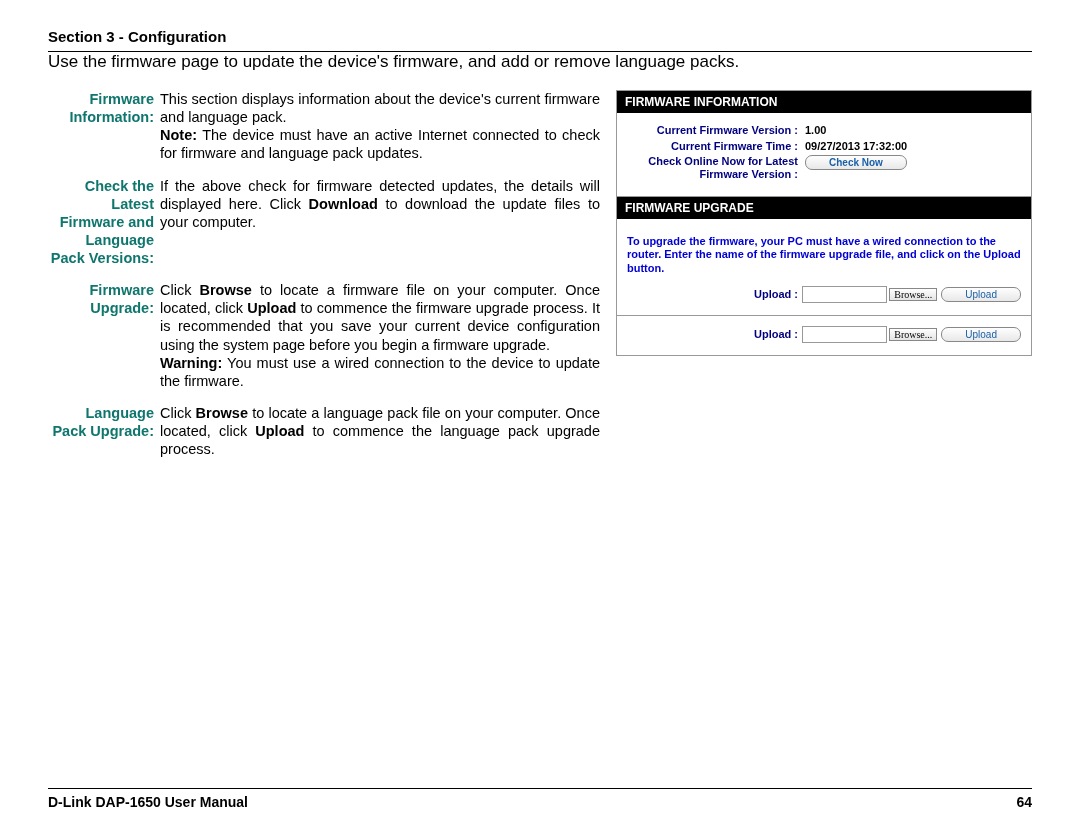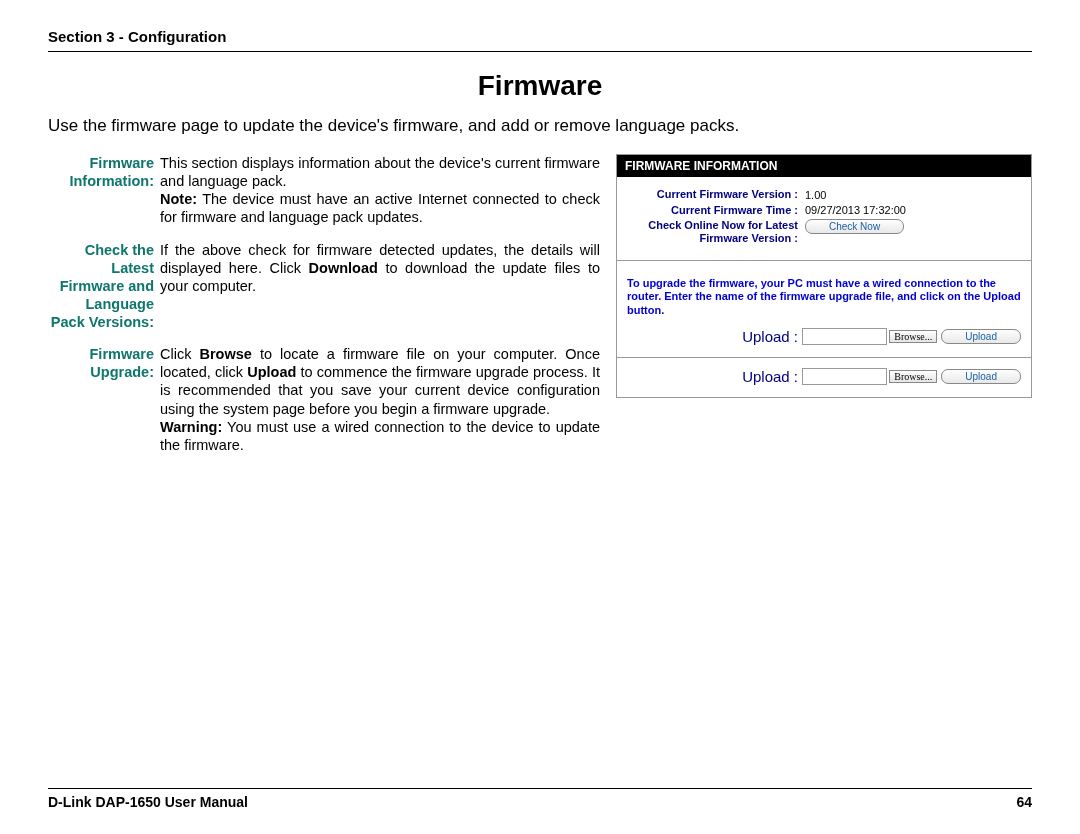--- a/index.html
+++ b/index.html
@@ -42,48 +42,47 @@
   .def-table td { vertical-align: top; font-size: 14.5px; line-height: 1.25; padding-bottom: 14px; }
   .def-term { width: 112px; font-weight: bold; color: #0f766e; text-align: right; padding-right: 6px; }
   .def-body { text-align: justify; }
   .def-body b { color: #000; }
 
   
   .router-panel { border: 1px solid #999; font-family: Arial, sans-serif; font-size: 11px; background: #fff; }
   .rp-hdr { background: #000; color: #fff; font-weight: bold; font-size: 12px; padding: 4px 8px; text-transform: uppercase; }
   .rp-section { border-bottom: 1px solid #999; }
   .rp-body { padding: 8px 10px 12px 10px; }
-  .rp-row { display: flex; margin: 3px 0; align-items:flex-end; }
+  .rp-row { display: flex; margin: 3px 0; align-items:flex-start; }
   .rp-label { width: 175px; text-align: right; font-weight: bold; color: #000080; font-size: 11px; padding-right: 4px; line-height:1.15; }
-  .rp-val { font-size: 11px; color: #000; padding-left:3px; }
+  .rp-val { font-size: 11px; color: #000; padding-left:3px;font-weight:bold; }
   .rp-btn {
     font-size: 10px; border: 1px solid #888; border-radius: 7px;
     padding: 1px 23px; background: linear-gradient(#fefefe,#e8e8e8);
     color:#1a60a8; cursor:pointer; display:inline-block;
   }
   .rp-note-red { color: #d40000; font-weight: bold; font-size: 11px; line-height:1.25; }
   .rp-note-blue { color: #0000d4; font-weight: bold; font-size: 11px; line-height:1.25; margin-top:8px; }
   .rp-upload-row { display:flex; align-items:center; margin-top:10px; }
-  .rp-upload-label { width:175px; text-align:right; font-weight:normal; color:#000080; font-size:15px; padding-right:4px; }
+  .rp-upload-label { width:175px; text-align:right; font-weight:bold; color:#000080; font-size:11px; padding-right:4px; }
   .rp-file { flex:1; height:17px; border:1px solid #999; background:#fff; margin-right:2px; }
   .rp-browse { font-size:10px; border:1px solid #888; padding:0 4px; background:linear-gradient(#fefefe,#e4e4e4); cursor:pointer; margin-right:4px; font-family: "Times New Roman", serif; }
 
   .footer {
     position: absolute;
     left: 48px; right: 48px; bottom: 24px;
   }
   .footer-row { display:flex; justify-content:space-between; font-size:14px; margin-top:5px; }
 </style>
 </head>
 <body>
 
 <div class="page">
   <div class="section-header">Section 3 - Configuration</div>
   <hr class="rule">
-  <div class="title">Firmware</div>
   <div class="intro">Use the firmware page to update the device's firmware, and add or remove language packs.</div>
 
   <div class="content-row">
     <div class="left-col">
       <table class="def-table">
         <tbody>
             <tr>
           <td class="def-term">Firmware Information:</td>
           <td class="def-body">
             <span>This section displays information about the device's current firmware and language pack.</span><br>
@@ -94,20 +93,26 @@
           <td class="def-term">Check the Latest Firmware and Language Pack Versions:</td>
           <td class="def-body">
             <span>If the above check for firmware detected updates, the details will displayed here. Click </span><b>Download</b><span> to download the update files to your computer.</span>
           </td>
         </tr>
         <tr>
           <td class="def-term">Firmware Upgrade:</td>
           <td class="def-body">
             <span>Click </span><b>Browse</b><span> to locate a firmware file on your computer. Once located, click </span><b>Upload</b><span> to commence the firmware upgrade process. It is recommended that you save your current device configuration using the system page before you begin a firmware upgrade.</span><br>
             <b>Warning:</b><span> You must use a wired connection to the device to update the firmware.</span>
+          </td>
+        </tr>
+        <tr>
+          <td class="def-term">Language Pack Upgrade:</td>
+          <td class="def-body">
+            <span>Click </span><b>Browse</b><span> to locate a language pack file on your computer. Once located, click </span><b>Upload</b><span> to commence the language pack upgrade process.</span>
           </td>
         </tr>
       </tbody>
         </table>
     </div>
 
     <div class="right-col">
       <div class="router-panel">
 
         <div class="rp-section">
@@ -126,20 +131,21 @@
                 <span>Check Online Now for Latest Firmware Version</span><span>  :</span>
               </div>
               <div class="rp-val">
                 <span class="rp-btn">Check Now</span>
               </div>
             </div>
           </div>
         </div>
 
         <div class="rp-section">
+          <div class="rp-hdr">FIRMWARE UPGRADE</div>
           <div class="rp-body">
             <div class="rp-note-blue">To upgrade the firmware, your PC must have a wired connection to the router. Enter the name of the firmware upgrade file, and click on the Upload button.</div>
             <div class="rp-upload-row">
               <div class="rp-upload-label">Upload  :</div>
               <div class="rp-file"></div>
               <span class="rp-browse">Browse...</span>
               <span class="rp-btn">Upload</span>
             </div>
           </div>
         </div>

